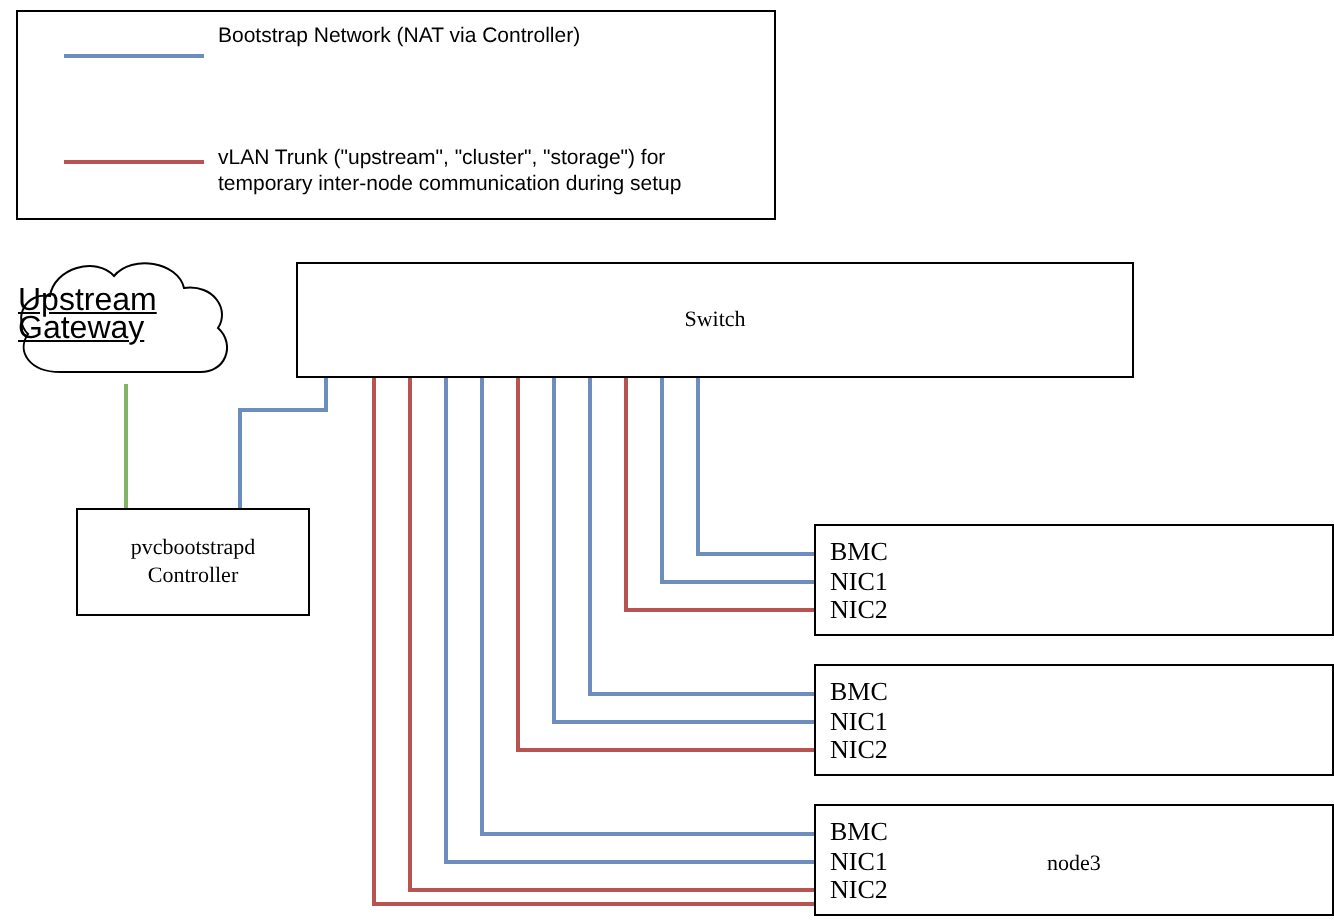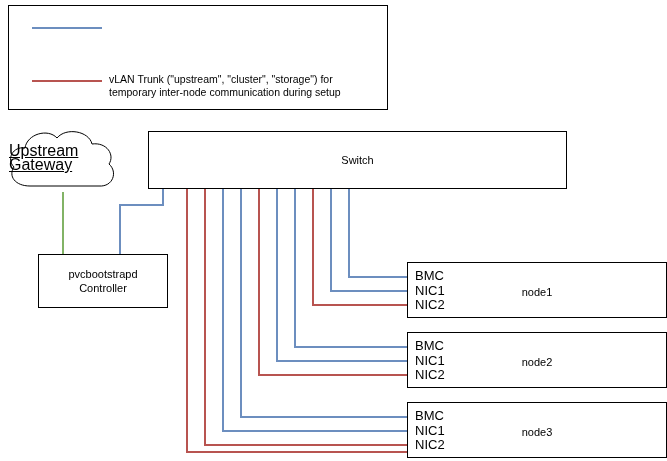--- a/index.html
+++ b/index.html
@@ -58,20 +58,21 @@
   .legend-row-1 { top: 35px; }
   .legend-row-2 { top: 62px; height: 36px; }
   .legend-row-2 .legend-swatch { top: 12px; }
   .legend-row-2 .legend-label { top: 5px; }
 
   .node-box {
     position: absolute;
     border: 1px solid #000000;
     background: #ffffff;
     box-sizing: border-box;
+    font-family: Liberation Serif, serif;
   }
   .box-label {
     position: absolute;
     width: 100%;
     text-align: center;
     font-size: 11px;
     color: #000000;
     line-height: 14px;
   }
   .nic-labels {
@@ -85,21 +86,21 @@
     left: 148px;
     top: 131px;
     width: 419px;
     height: 58px;
   }
   .switch-box .box-label { top: 21px; }
 
   .ctrl-box {
     left: 38px;
     top: 254px;
-    width: 130px;
+    width: 117px;
     height: 54px;
   }
   .ctrl-box .box-label { top: 12px; }
   .cloud-label {
     position: absolute;
     left: 9px;
     top: 144px;
     width: 108px;
     text-align: left;
     font-size: 16px;
@@ -170,20 +171,21 @@
 
   <g>
     <path d="M 30 186 C 15 186 8 176 14 167 C 6 159 13 146 25 148 C 27 134 48 128 57 138
              C 66 127 89 131 92 144 C 107 142 115 155 109 164 C 118 172 113 187 99 186 Z" fill="#ffffff" stroke="#000000" stroke-width="1"></path>
   </g>
 </svg>
 
 <div class="legend-box">
   <div class="legend-row legend-row-0">
     <div class="legend-swatch" style="border-top-color:#6c8ebf"></div>
+    <div class="legend-label">Bootstrap Network (NAT via Controller)</div>
   </div>
   <div class="legend-row legend-row-2">
     <div class="legend-swatch" style="border-top-color:#b85450"></div>
     <div class="legend-label" style="white-space:pre-line">vLAN Trunk ("upstream", "cluster", "storage") for
 temporary inter-node communication during setup</div>
   </div>
 </div>
 
 <div class="cloud-label" style="white-space:pre-line">Upstream
 Gateway</div>
@@ -194,28 +196,26 @@
 
 <div class="node-box ctrl-box">
   <div class="box-label" style="white-space:pre-line">pvcbootstrapd
 Controller</div>
 </div>
 
 <div class="node-box node1-box">
   <div class="nic-labels" style="left:7px; top:6px;">BMC
 NIC1
 NIC2</div>
-  <div class="box-label">node1</div>
 </div>
 
 <div class="node-box node2-box">
   <div class="nic-labels" style="left:7px; top:6px;">BMC
 NIC1
 NIC2</div>
-  <div class="box-label">node2</div>
 </div>
 
 <div class="node-box node3-box">
   <div class="nic-labels" style="left:7px; top:6px;">BMC
 NIC1
 NIC2</div>
   <div class="box-label">node3</div>
 </div>
 
 </body></html>

